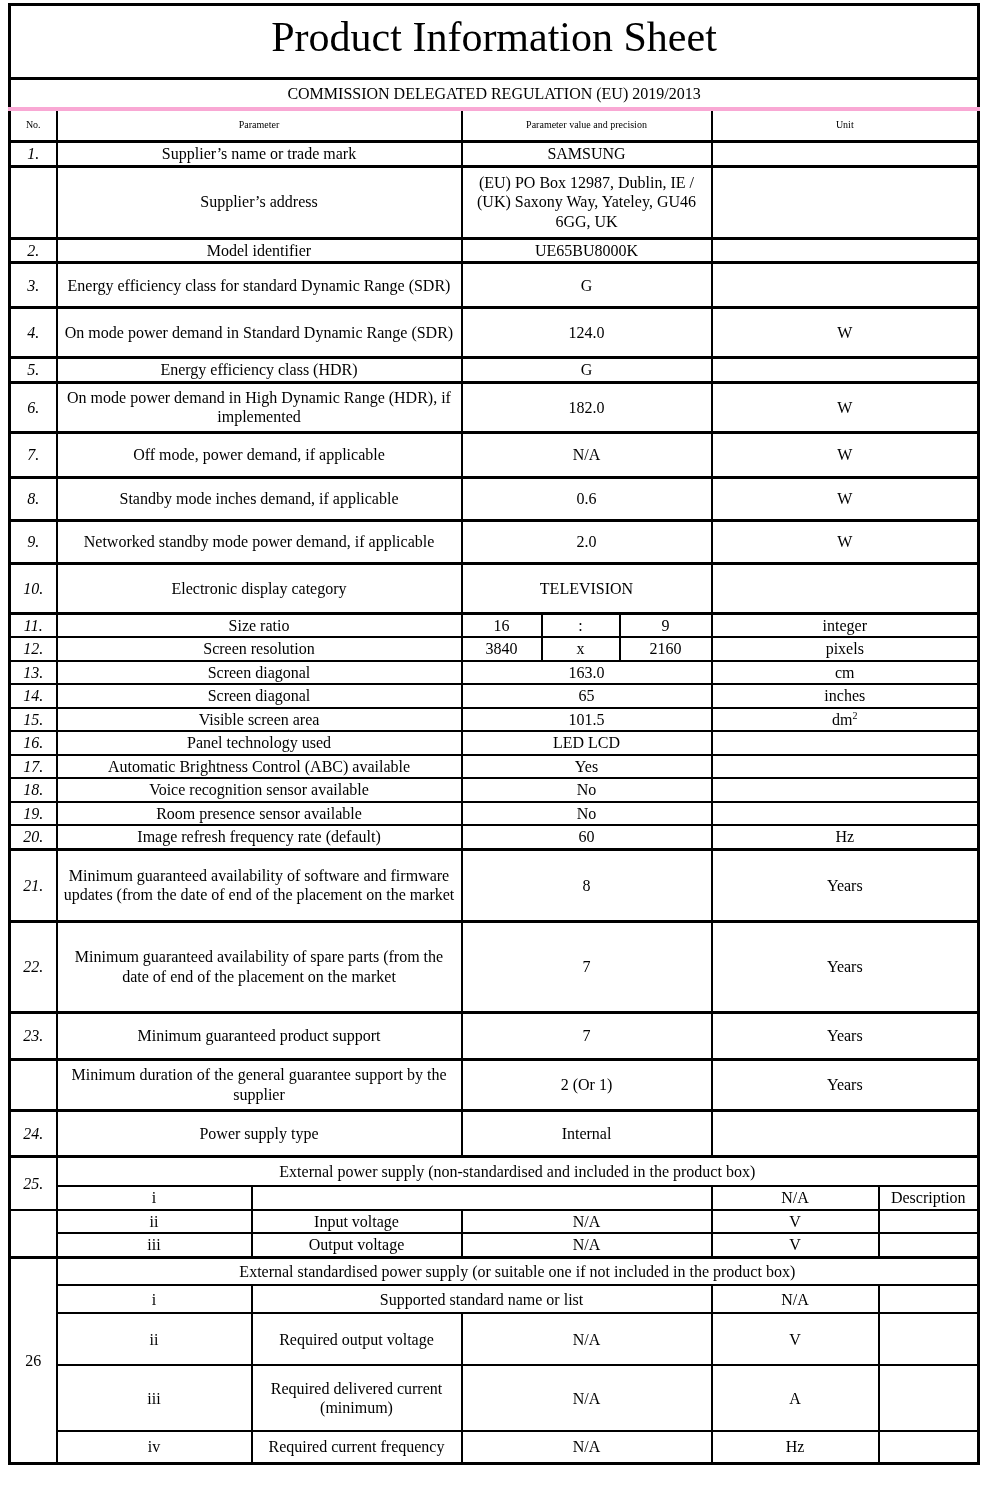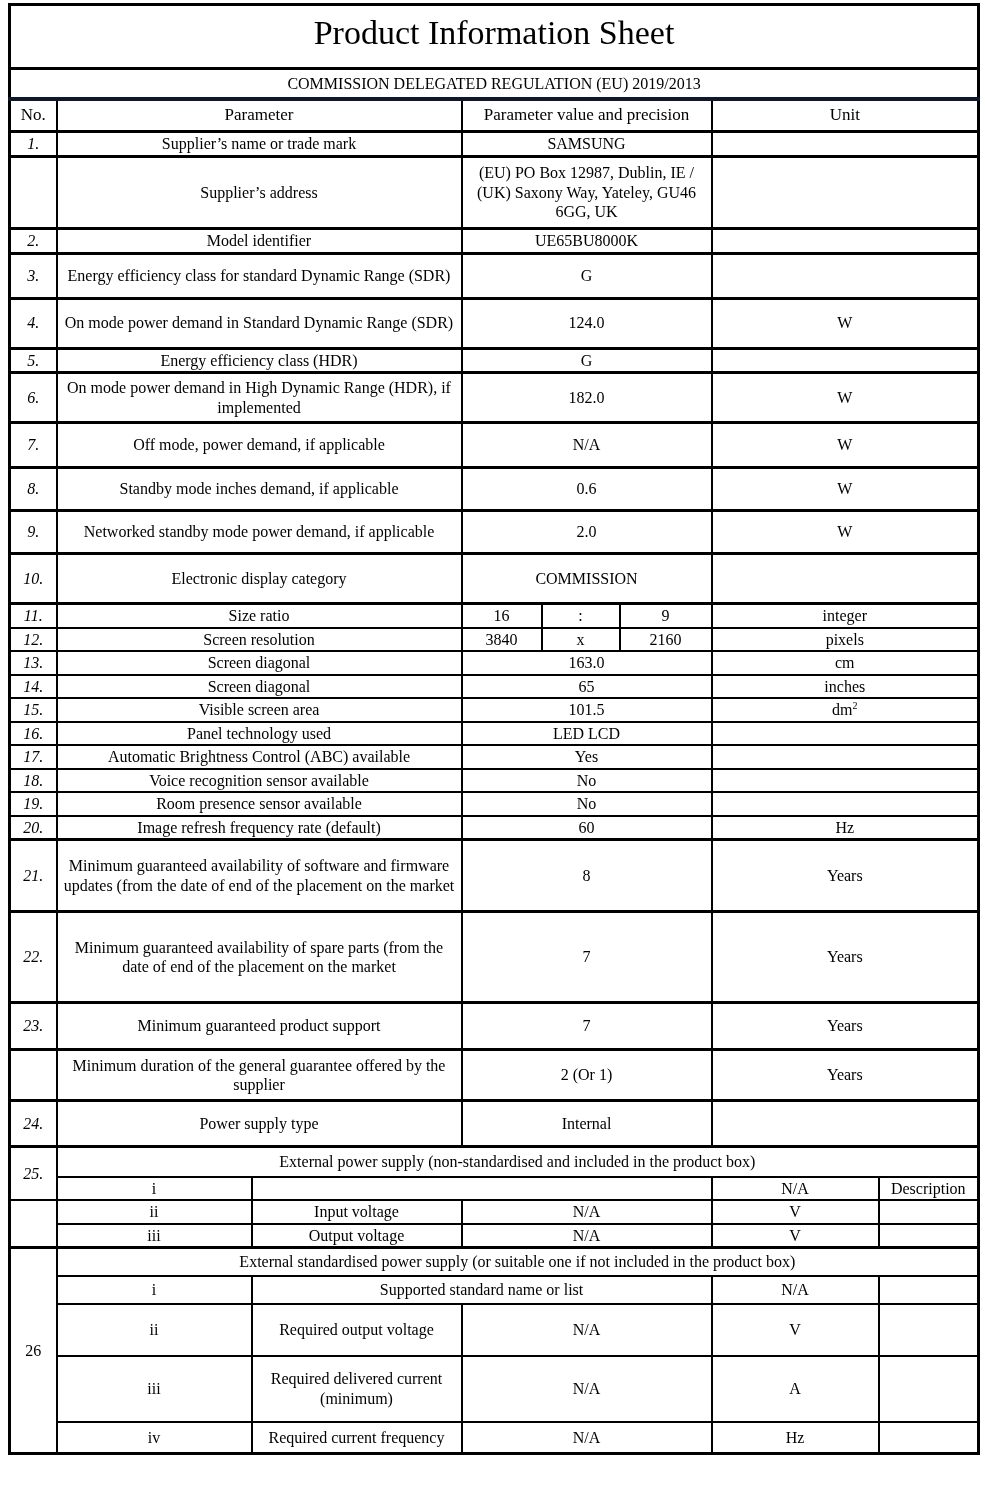--- a/index.html
+++ b/index.html
@@ -26,31 +26,31 @@
     border: 2px solid #000000;
     text-align: center;
     vertical-align: middle;
     font-size: 16px;
     line-height: 1.22;
     padding: 1px 5px;
     overflow: hidden;
     word-wrap: break-word;
   }
   .title-cell {
-    font-size: 34px;
+    font-size: 42px;
     border-bottom: 3px solid #000000;
     padding: 6px 5px 14px 5px;
   }
   .reg-cell {
-    border-bottom: 4px solid #0f172a;
+    border-bottom: 4px solid #f9a8d4;
     font-size: 16px;
   }
   .head-row td {
     border-bottom: 3px solid #000000;
-    font-size: 17px;
+    font-size: 10px;
   }
   .no {
     font-style: italic;
   }
   .upright {
     font-style: normal;
   }
   tr.bt3 > td {
     border-top-width: 3px;
   }
@@ -146,21 +146,21 @@
   </tr>
   <tr class="bt3" style="height:43px">
     <td class="no">9.</td>
     <td colspan="2">Networked standby mode power demand, if applicable</td>
     <td colspan="3">2.0</td>
     <td colspan="2">W</td>
   </tr>
   <tr class="bt3" style="height:50px">
     <td class="no">10.</td>
     <td colspan="2">Electronic display category</td>
-    <td colspan="3">COMMISSION</td>
+    <td colspan="3">TELEVISION</td>
     <td colspan="2"></td>
   </tr>
   <tr class="bt3" style="height:21px">
     <td class="no">11.</td>
     <td colspan="2">Size ratio</td>
     <td>16</td>
     <td>:</td>
     <td>9</td>
     <td colspan="2">integer</td>
   </tr>
@@ -233,21 +233,21 @@
     <td colspan="2">Years</td>
   </tr>
   <tr class="bt3" style="height:47px">
     <td class="no">23.</td>
     <td colspan="2">Minimum guaranteed product support</td>
     <td colspan="3">7</td>
     <td colspan="2">Years</td>
   </tr>
   <tr class="bt3" style="height:51px">
     <td class="no"></td>
-    <td colspan="2">Minimum duration of the general guarantee offered by the supplier</td>
+    <td colspan="2">Minimum duration of the general guarantee support by the supplier</td>
     <td colspan="3">2 (Or 1)</td>
     <td colspan="2">Years</td>
   </tr>
   <tr class="bt3" style="height:46px">
     <td class="no">24.</td>
     <td colspan="2">Power supply type</td>
     <td colspan="3">Internal</td>
     <td colspan="2"></td>
   </tr>
 

